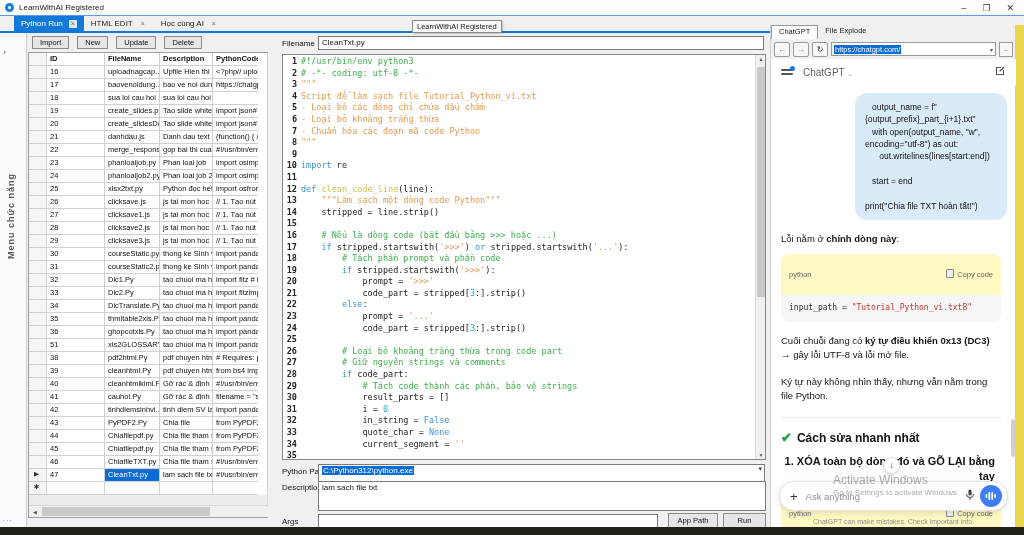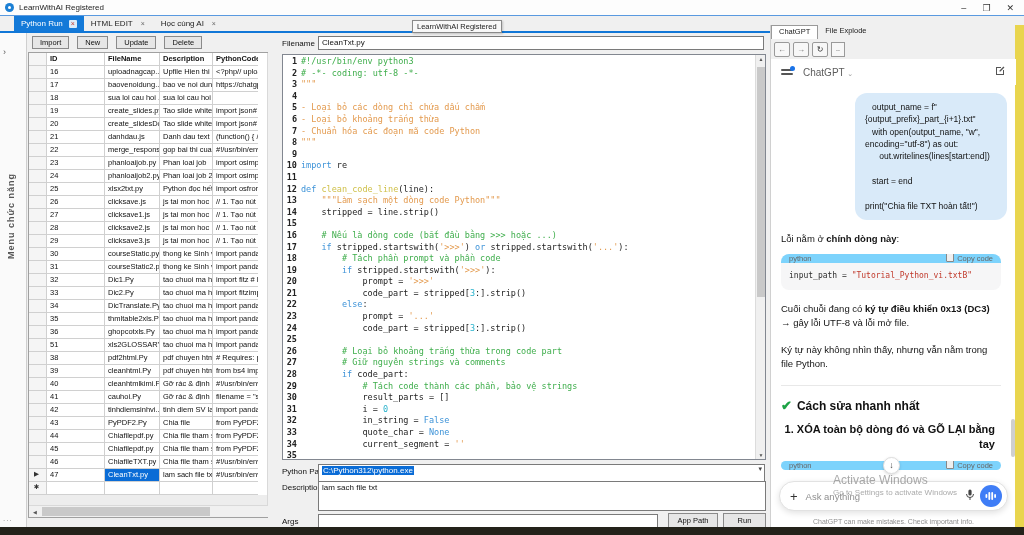--- a/index.html
+++ b/index.html
@@ -88,21 +88,21 @@
   .sb-toggle { position:relative; width:12px; height:10px; margin-right:10px; }
   .sb-toggle i { display:block; height:2px; background:#555; margin-top:2px; border-radius:1px; }
   .sb-toggle .dot { position:absolute; right:-2px; top:-1px; width:5px; height:5px; border-radius:50%; background:#1a73e8; }
   .brand { font-size:10px; color:#5d5d5d; }
   .brand .chev { font-size:7px; color:#999; }
   .compose { margin-left:auto; }
   .chat-scroll { position:absolute; left:0; top:26px; right:5px; bottom:0; overflow:hidden; }
   .bubble { background:#d9eaf9; border-radius:12px; padding:8px 10px; font-size:8.5px; line-height:1.45; white-space:pre-wrap; width:152px; margin:8px 4px 0 auto; color:#111; font-family:"Liberation Sans",sans-serif; }
   .cpara { font-size:9.5px; line-height:1.5; color:#141414; margin:12px 10px 0 10px; }
   .codeblock { margin:8px 10px 0 10px; background:#f6f6f7; border-radius:8px; overflow:hidden; }
-  .cb-head { display:flex; justify-content:space-between; align-items:center; padding:0 8px; font-size:7.5px; color:#666; background:#7dd3fc; }
+  .cb-head { display:flex; justify-content:space-between; align-items:center; padding:16px 8px; font-size:7.5px; color:#666; background:#fef9c3; }
   .cb-copy { display:flex; align-items:center; gap:3px; }
   .copy-ico { display:inline-block; width:6px; height:7px; border:1px solid #888; border-radius:1px; position:relative; }
   .copy-ico::before { content:''; position:absolute; left:-3px; top:-3px; width:6px; height:7px; border:1px solid #888; border-radius:1px; background:#efefef; }
   .cb-body { padding:8px 8px 10px 8px; font-family:"DejaVu Sans Mono",monospace; font-size:8px; color:#2d2d2d; white-space:pre; }
   .cb-str { color:#c0392b; }
   .chat-divider { border:none; border-top:1px solid #e8e8e8; margin:14px 10px 0 10px; }
   .fix-head { display:flex; align-items:center; gap:5px; font-size:12px; font-weight:bold; color:#111; margin:12px 10px 0 10px; }
   .check { color:#1ca345; font-size:13px; }
   .fix-step { font-size:11px; font-weight:bold; color:#111; margin:9px 16px 0 10px; line-height:1.4;text-align:right; }
   .scroll-down { position:absolute; left:112px; top:398px; width:17px; height:17px; border-radius:50%; background:#fff; border:1px solid #ddd; box-shadow:0 1px 3px rgba(0,0,0,.15); font-size:9px; color:#444; text-align:center; line-height:15px; z-index:6; }
@@ -435,20 +435,21 @@
           <div class="code-line">
             <span class="gutter">2</span>
             <span class="code-text"><span class="t-com"># -*- coding: utf-8 -*-</span></span>
           </div>
           <div class="code-line">
             <span class="gutter">3</span>
             <span class="code-text"><span class="t-str">"""</span></span>
           </div>
           <div class="code-line">
             <span class="gutter">4</span>
+            <span class="code-text"><span class="t-str">Script để làm sạch file Tutorial_Python_vi.txt</span></span>
           </div>
           <div class="code-line">
             <span class="gutter">5</span>
             <span class="code-text"><span class="t-str">- Loại bỏ các dòng chỉ chứa dấu chấm</span></span>
           </div>
           <div class="code-line">
             <span class="gutter">6</span>
             <span class="code-text"><span class="t-str">- Loại bỏ khoảng trắng thừa</span></span>
           </div>
           <div class="code-line">
@@ -592,20 +593,24 @@
 
   <div class="right-panel">
     <div class="rtabs">
       <div class="rtab active">ChatGPT</div>
       <div class="rtab">File Explode</div>
     </div>
     <div class="navbar">
       <span class="navbtn">←</span>
       <span class="navbtn">→</span>
       <span class="navbtn refresh">↻</span>
+      <div class="urlbar">
+        <span class="urlsel">https://chatgpt.com/</span>
+        <span class="url-caret">▾</span>
+      </div>
       <span class="morebtn">..</span>
     </div>
 
     <div class="page">
       <div class="chat-header">
         <span class="sb-toggle">
             <i></i>
             <i></i>
             <span class="dot"></span>
           </span>

